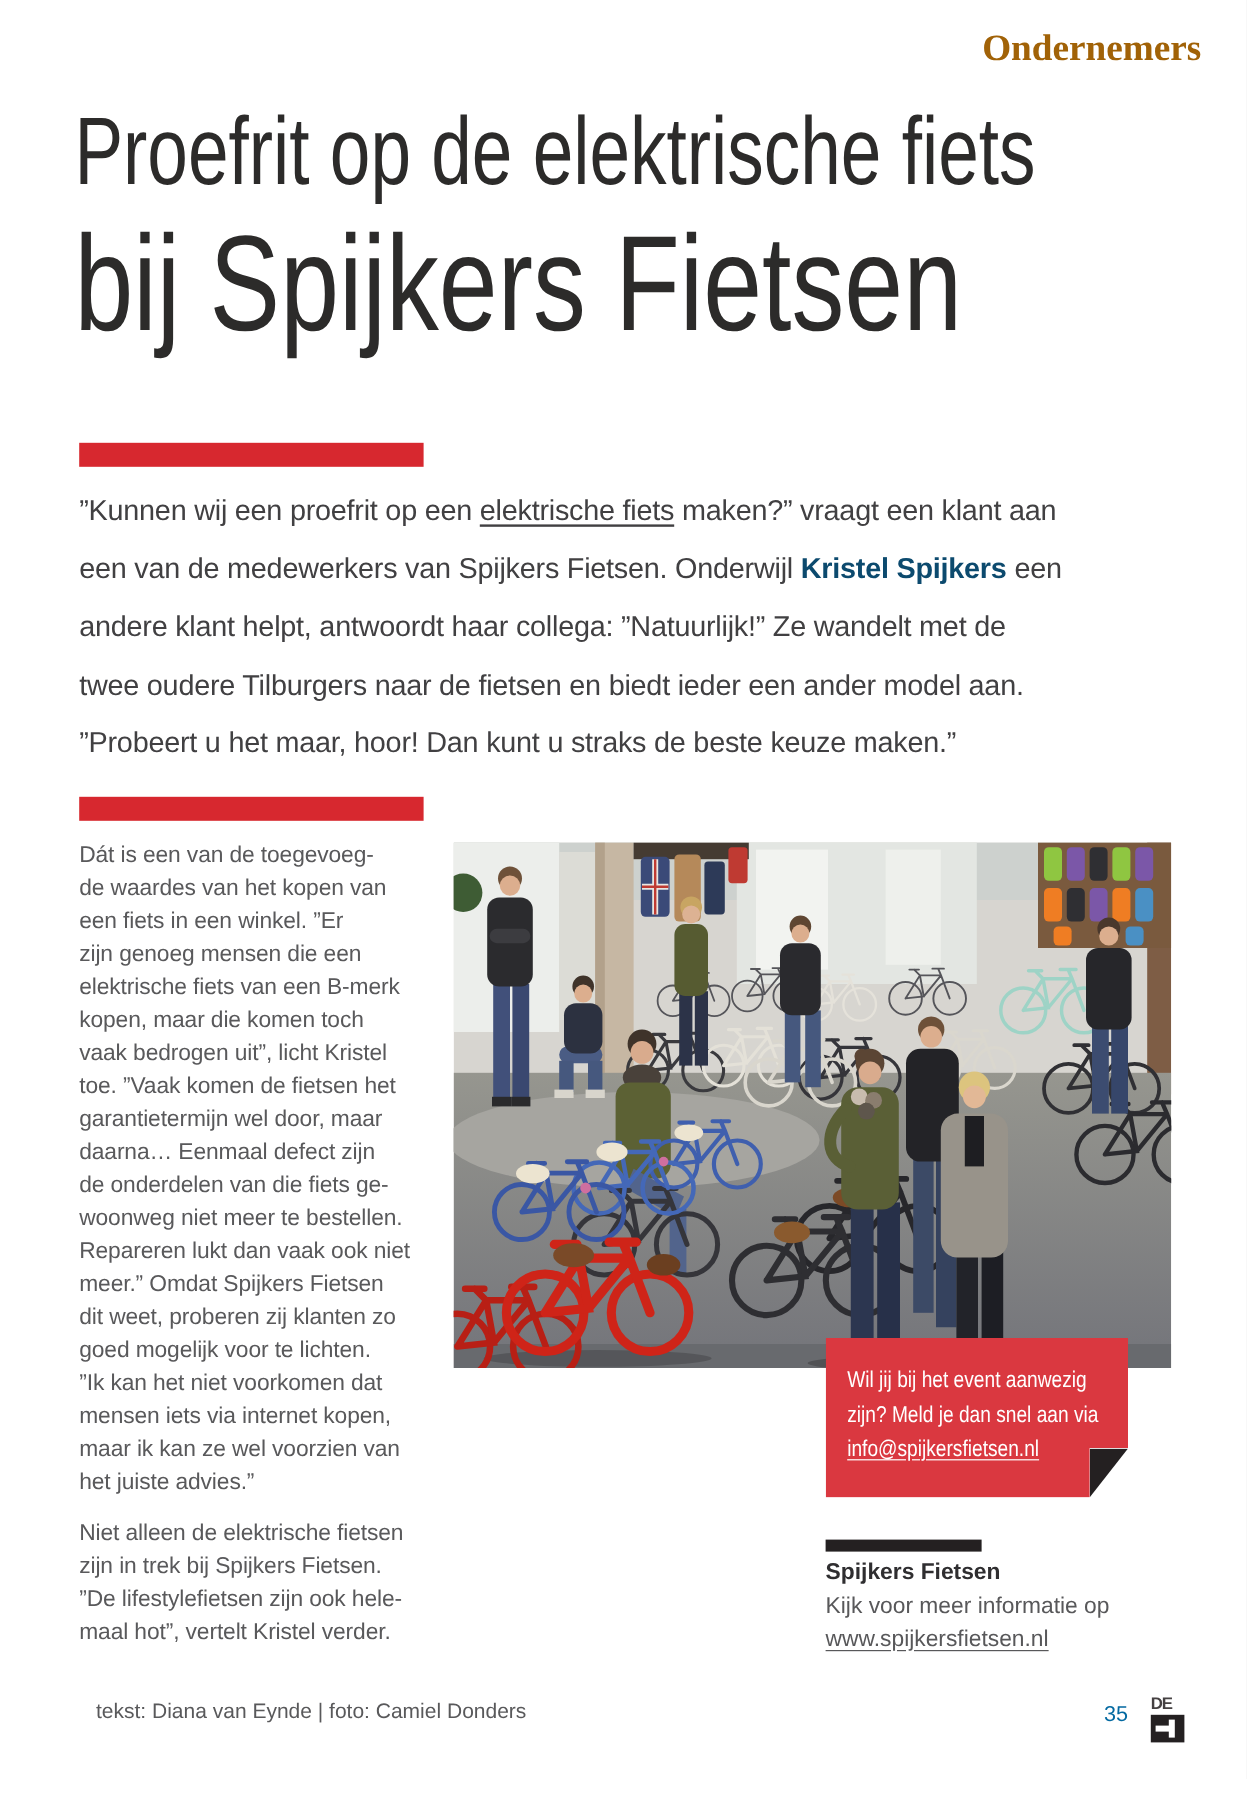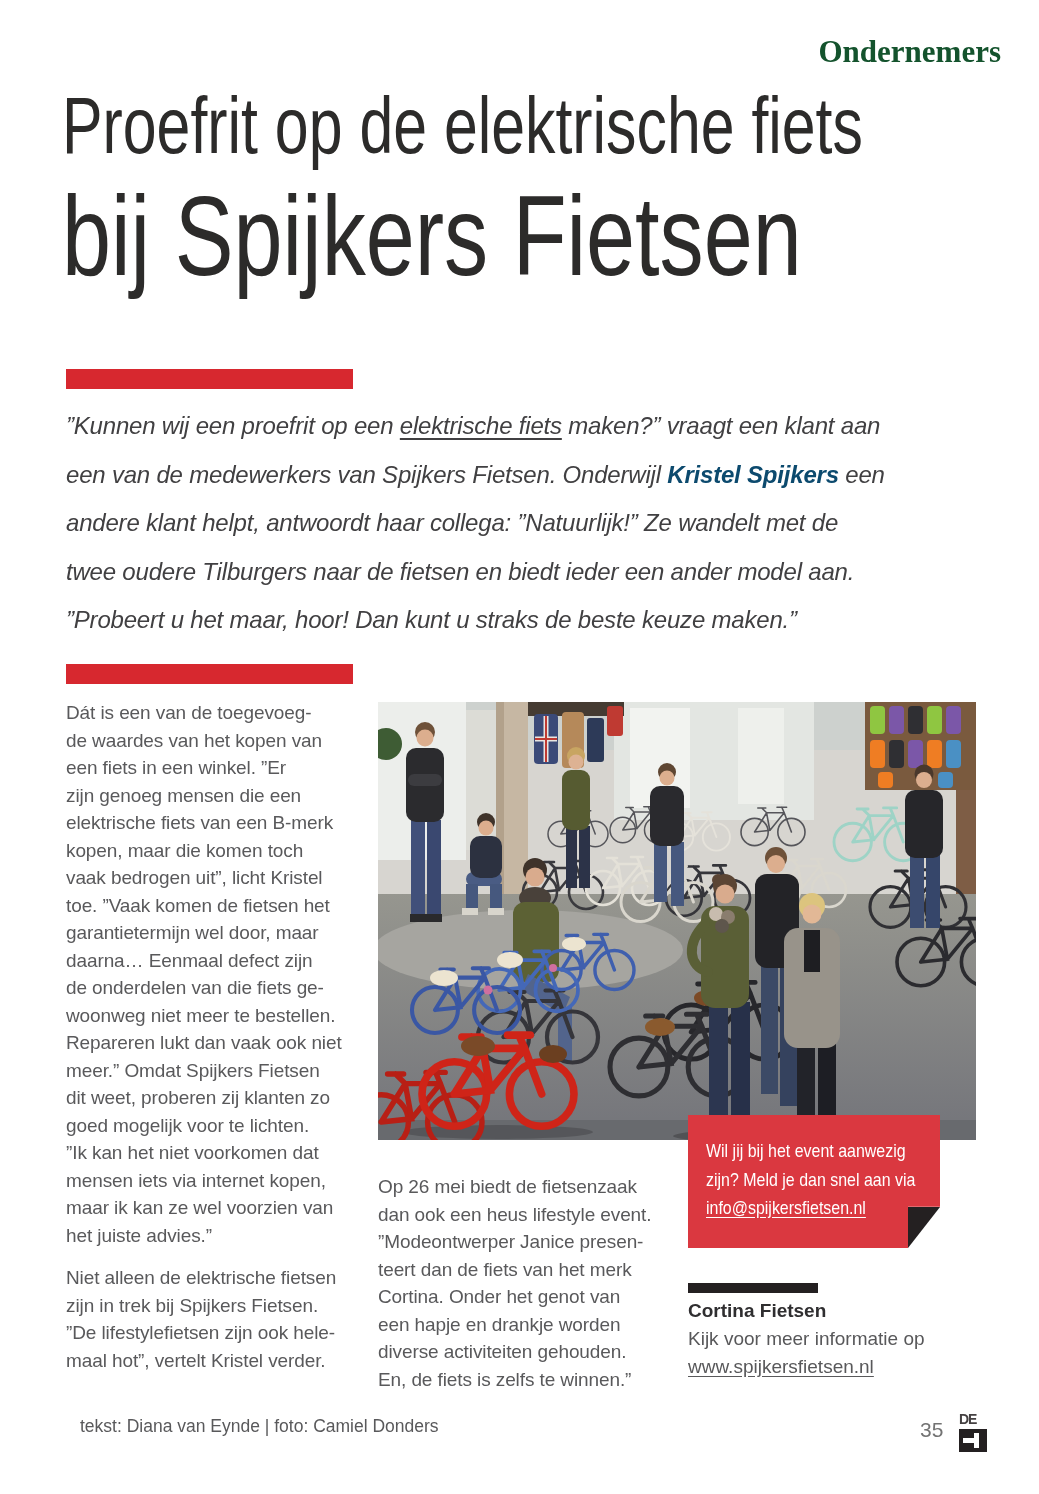--- a/index.html
+++ b/index.html
@@ -1,36 +1,36 @@
 <!DOCTYPE html>
 <html><head>
 <meta charset="utf-8">
 <style>
   html,body{margin:0;padding:0;background:#e9e9e9;}
   .page{
     position:relative;width:1039px;height:1494px;background:#ffffff;
     font-family:"Liberation Sans",sans-serif;overflow:hidden;margin:0 auto;
   }
   .section-label{
-    position:absolute;top:34px;right:38px;
+    position:absolute;top:22px;right:38px;
     font-family:"Liberation Serif",serif;font-weight:bold;
-    font-size:31px;color:#14532d;white-space:nowrap;
+    font-size:31px;color:#a16207;white-space:nowrap;
   }
   .title{position:absolute;left:62px;color:#2c2b2a;font-weight:400;white-space:nowrap;line-height:1;}
   .title .squeeze{display:inline-block;transform-origin:0 50%;}
   .title1{top:86px;font-size:80px;}
   .title1 .squeeze{transform:scaleX(0.76);}
   .title2{top:180px;font-size:113px;}
   .title2 .squeeze{transform:scaleX(0.78);}
   .redbar{position:absolute;left:66px;width:287px;height:20px;background:#d7282f;}
   .redbar-top{top:369px;}
   .redbar-bottom{top:664px;}
   .intro{
     position:absolute;left:66px;top:402px;font-size:24px;line-height:48.5px;
-    color:#414042;white-space:pre;letter-spacing:-0.2px;font-style:italic;
+    color:#414042;white-space:pre;letter-spacing:-0.2px;
   }
   .intro .link{text-decoration:underline;text-underline-offset:4px;}
   .intro .strong{font-weight:bold;color:#0c4a6e;}
   .col{
     position:absolute;font-size:19px;line-height:27.5px;color:#59595b;
     white-space:pre;letter-spacing:-0.1px;
   }
   .left-p1{left:66px;top:699px;}
   .left-p2{left:66px;top:1264px;}
   .mid-p{left:378px;top:1173px;}
@@ -46,21 +46,21 @@
   .callout-email{text-decoration:underline;text-underline-offset:3px;color:#ffffff;}
   .fold{
     position:absolute;left:908px;top:1207px;width:32px;height:41px;background:#242021;
     clip-path:polygon(0 0,100% 0,0 100%);
   }
   .divider{position:absolute;left:688px;top:1283px;width:130px;height:10px;background:#242021;}
   .contact{position:absolute;left:688px;top:1297px;font-size:19px;line-height:28px;color:#58585a;}
   .contact-name{font-weight:bold;color:#2f2e30;}
   .contact-link{text-decoration:underline;text-underline-offset:3px;}
   .credits{position:absolute;left:80px;top:1416px;font-size:17.5px;color:#59595b;}
-  .pagenum{position:absolute;left:920px;top:1418px;font-size:21px;color:#737373;}
+  .pagenum{position:absolute;left:920px;top:1418px;font-size:18px;color:#0369a1;}
   .logo{position:absolute;left:959px;top:1410px;width:30px;}
   .logo-de{font-size:14px;font-weight:bold;color:#454142;letter-spacing:-1px;line-height:18px;font-stretch:condensed;}
   .logo-mark{width:28px;height:23px;background:#242021;position:relative;margin-top:1px;}
   .logo-mark .h{position:absolute;left:4px;top:9px;width:13px;height:5px;background:#ffffff;}
   .logo-mark .v{position:absolute;left:15px;top:4px;width:5px;height:15px;background:#ffffff;}
 </style>
 </head>
 <body>
 
 <div class="page">
@@ -97,28 +97,20 @@
 de onderdelen van die fiets ge-
 woonweg niet meer te bestellen.
 Repareren lukt dan vaak ook niet
 meer.” Omdat Spijkers Fietsen
 dit weet, proberen zij klanten zo
 goed mogelijk voor te lichten.
 ”Ik kan het niet voorkomen dat
 mensen iets via internet kopen,
 maar ik kan ze wel voorzien van
 het juiste advies.”</p>
-  <p class="col mid-p" style="margin:0;">Op 26 mei biedt de fietsenzaak
-dan ook een heus lifestyle event.
-”Modeontwerper Janice presen-
-teert dan de fiets van het merk
-Cortina. Onder het genot van
-een hapje en drankje worden
-diverse activiteiten gehouden.
-En, de fiets is zelfs te winnen.”</p>
 
   <svg class="photo" viewBox="0 0 598 438" xmlns="http://www.w3.org/2000/svg">
     <defs>
       <linearGradient id="floorG" x1="0" y1="0" x2="0" y2="1">
         <stop offset="0" stop-color="#96968f"></stop>
           <stop offset="1" stop-color="#73747a"></stop>
       </linearGradient>
       <g id="bk" fill="none" stroke-linecap="round">
         <circle cx="-23" cy="0" r="17"></circle>
           <circle cx="23" cy="0" r="17"></circle>
@@ -307,21 +299,21 @@
 
   <div class="callout"></div>
   <div class="callout-text" style="position:absolute;left:706px;top:1137px;"><span>Wil jij bij het event aanwezig
 zijn? Meld je dan snel aan via
 </span><span class="callout-email">info@spijkersfietsen.nl</span></div>
   <div class="fold"></div>
 
   <div class="divider"></div>
 
   <div class="contact">
-    <div class="contact-name">Cortina Fietsen</div>
+    <div class="contact-name">Spijkers Fietsen</div>
     <div>Kijk voor meer informatie op</div>
     <div class="contact-link">www.spijkersfietsen.nl</div>
   </div>
 
   <div class="credits">tekst: Diana van Eynde | foto: Camiel Donders</div>
   <div class="pagenum">35</div>
 
   <div class="logo">
     <div class="logo-de">DE</div>
     <div class="logo-mark">

